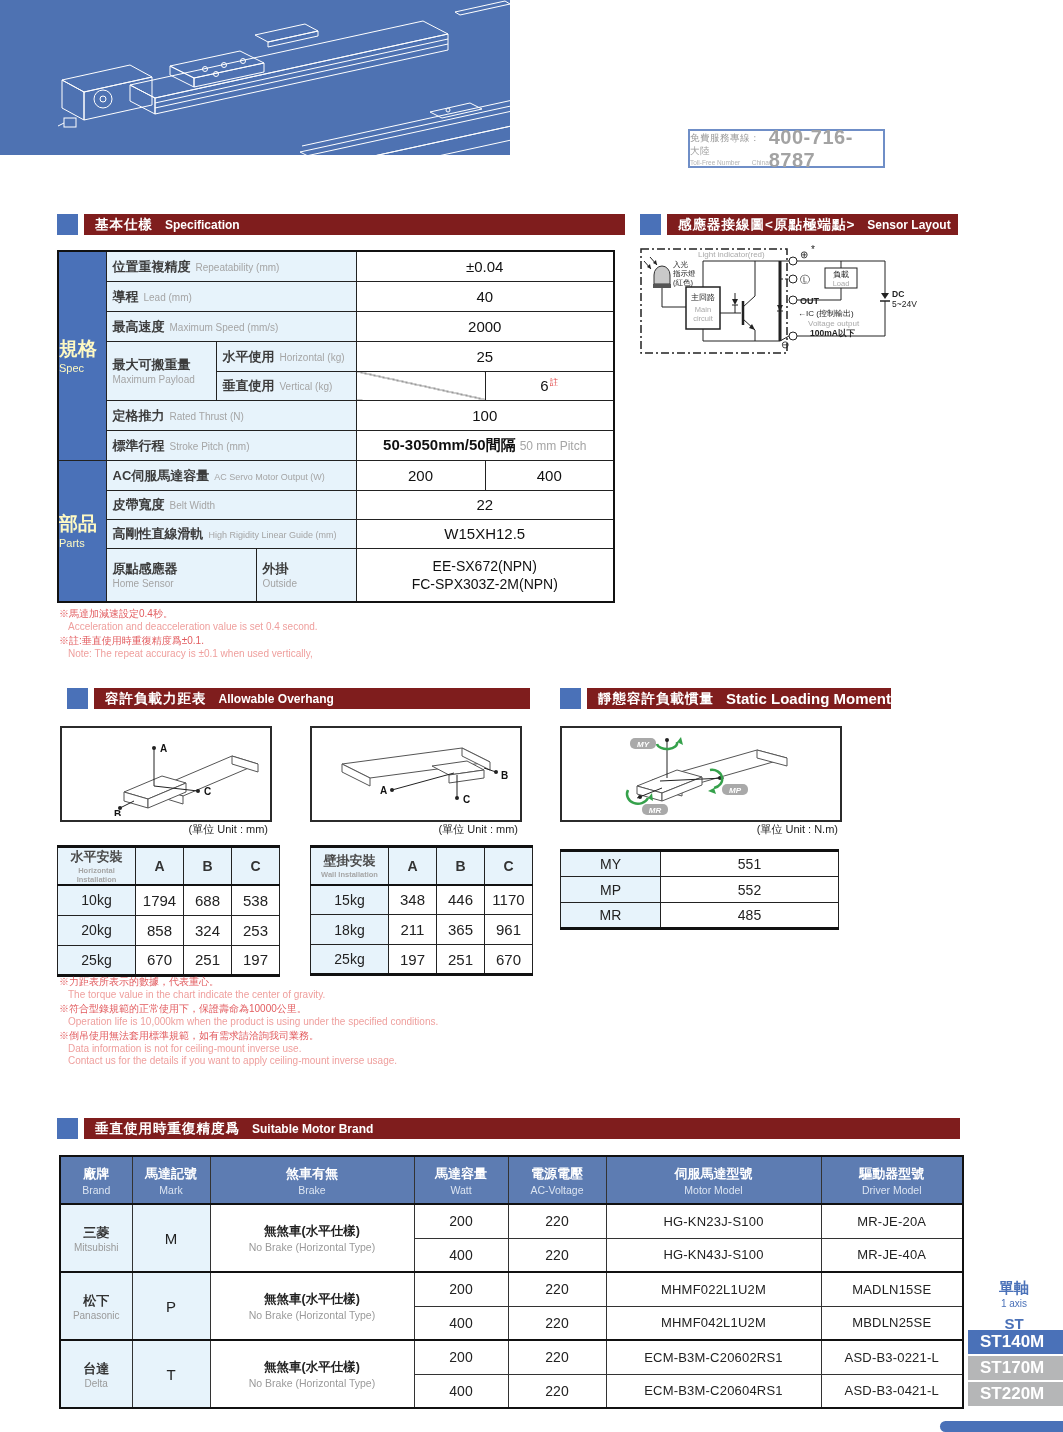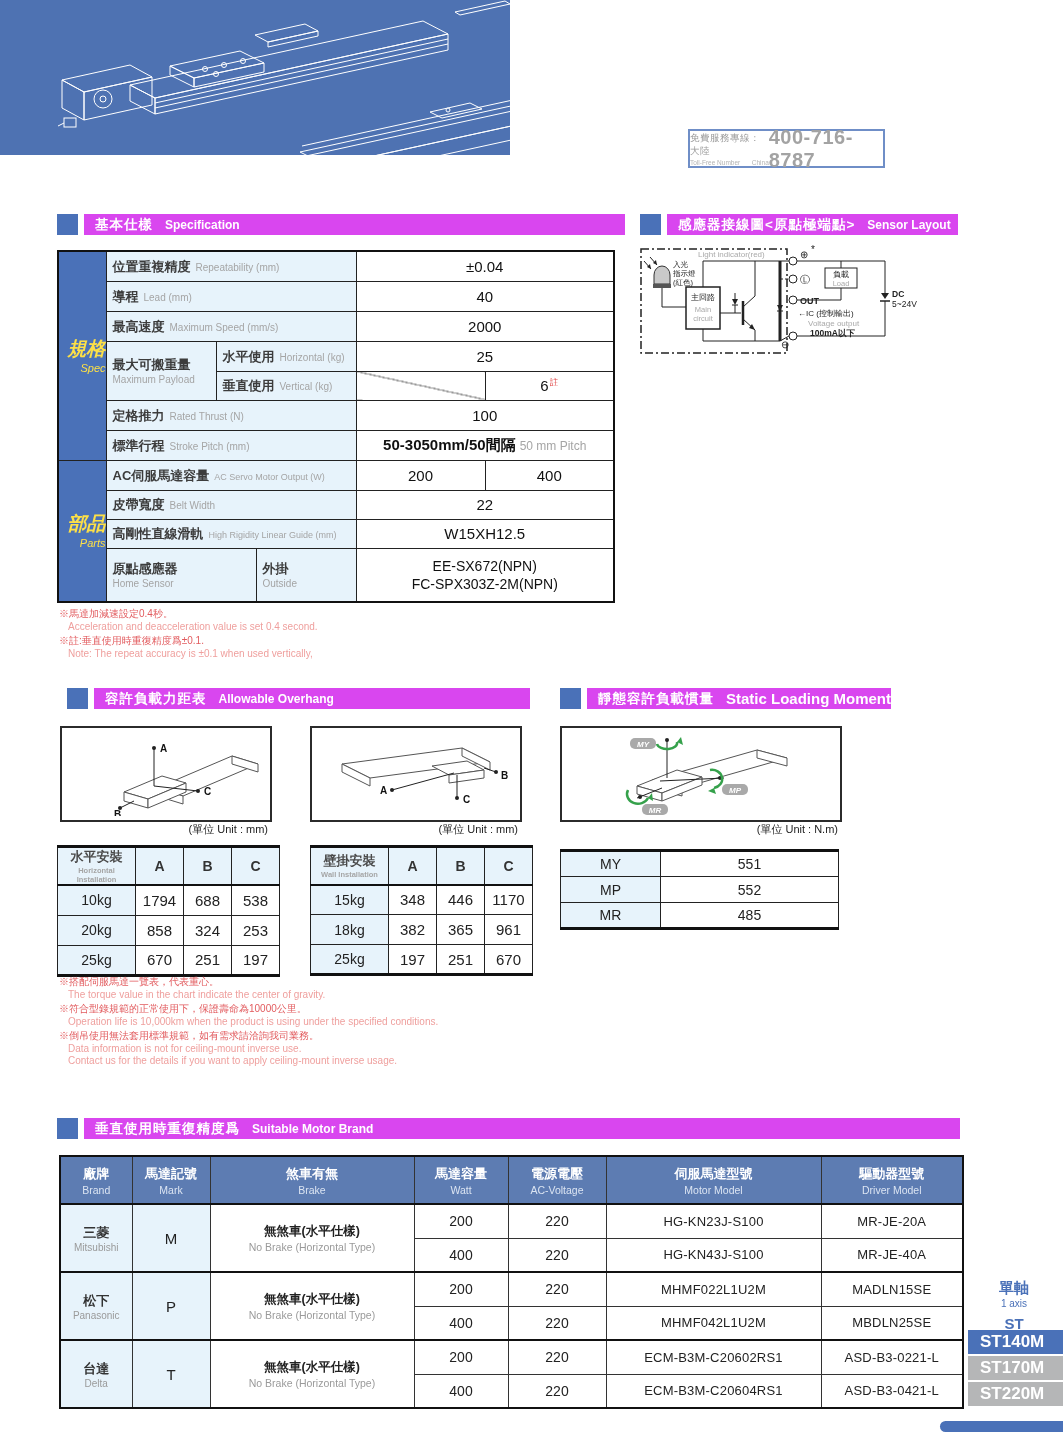--- a/index.html
+++ b/index.html
@@ -9,39 +9,39 @@
   .banner{position:absolute;left:0;top:0;width:510px;height:155px;background:#4e72b2;}
   
   .tollfree{position:absolute;left:688px;top:129px;width:193px;height:35px;border:2px solid #6f8ec7;
             display:flex;align-items:center;justify-content:center;gap:0;color:#9b9b9b;background:#fff;}
   .tf-zh{font-size:9.5px;letter-spacing:.5px;}
   .tf-en{font-size:6.5px;color:#b3b3b3;display:flex;justify-content:space-between;margin-top:1px;}
   .tf-num{font-size:20px;font-weight:bold;color:#a3a3a3;letter-spacing:.5px;}
   
   .sec{position:absolute;display:flex;height:21px;}
   .sec .sq{width:21px;height:21px;background:#4a71b8;margin-right:6px;flex:none;}
-  .sec .bar{flex:1;background:#d946ef;color:#fff;display:flex;align-items:center;gap:12px;padding-left:11px;}
+  .sec .bar{flex:1;background:#7f1d1d;color:#fff;display:flex;align-items:center;gap:12px;padding-left:11px;}
   .sec .zh{font-size:13.5px;font-weight:bold;letter-spacing:1px;white-space:nowrap;}
   .sec .en{font-size:12px;font-weight:bold;white-space:nowrap;}
   #sec-spec{left:57px;top:214px;width:568px;}
   #sec-sensor{left:640px;top:214px;width:318px;}
   #sec-overhang{left:67px;top:688px;width:463px;}
   #sec-static{left:560px;top:688px;width:278px;}
   #sec-motor{left:57px;top:1118px;width:903px;}
   
   #spec-table{position:absolute;left:57px;top:250px;border-collapse:collapse;table-layout:fixed;
               border:2px solid #111;}
   #spec-table td,#spec-table th{border:1px solid #222;padding:0;overflow:hidden;}
   #spec-table .lbl{background:#e7f3fb;padding:2px 6px;vertical-align:middle;}
   #spec-table .lbl .zh{font-size:13px;font-weight:bold;color:#3c3c3c;margin-right:5px;white-space:nowrap;}
   #spec-table .lbl .en{font-size:10px;color:#a5a5a5;white-space:nowrap;}
   #spec-table .lbl .en.tiny{font-size:9px;}
   #spec-table .val{text-align:center;font-size:15px;color:#111;vertical-align:middle;}
   #spec-table .val .graysub{font-size:12px;color:#a5a5a5;font-weight:normal;margin-left:4px;text-align:center;}
-  .side{background:#4a71b8;color:#fde047;text-align:right;vertical-align:middle;font-style:italic;}
+  .side{background:#4a71b8;color:#fef9c3;text-align:left;vertical-align:middle;}
   .side .big{font-size:19px;font-weight:bold;line-height:22px;}
   .side .small{font-size:11px;margin-top:2px;}
   .diag{background-image:linear-gradient(to top right,transparent calc(50% - .7px),#999 calc(50% - .7px),#999 calc(50% + .7px),transparent calc(50% + .7px));}
   .note-sup{color:#e04545;font-size:8.5px;vertical-align:super;margin-left:1px;}
   .stack .l1{display:block;}
   .stack .l2{display:block;font-size:10px;color:#a5a5a5;font-weight:normal;}
   
   .notes{position:absolute;font-size:10px;line-height:12.5px;}
   #spec-notes{left:59px;top:606px;}
   #oh-notes{left:59px;top:974px;}
@@ -481,21 +481,21 @@
     </thead>
     <tbody>
       <tr style="height:30px">
           <td class="kg">15kg</td>
           <td class="num">348</td>
           <td class="num">446</td>
           <td class="num">1170</td>
         </tr>
       <tr style="height:30px">
           <td class="kg">18kg</td>
-          <td class="num">382</td>
+          <td class="num">211</td>
           <td class="num">365</td>
           <td class="num">961</td>
         </tr>
       <tr style="height:30px">
           <td class="kg">25kg</td>
           <td class="num">197</td>
           <td class="num">251</td>
           <td class="num">670</td>
         </tr>
     </tbody>
@@ -516,21 +516,21 @@
           <td>552</td>
         </tr>
       <tr style="height:26px">
           <td class="k">MR</td>
           <td>485</td>
         </tr>
     </tbody>
   </table>
 
   <div class="notes" id="oh-notes">
-    <div class="note-zh">※搭配伺服馬達一覽表，代表重心。</div>
+    <div class="note-zh">※力距表所表示的數據，代表重心。</div>
     <div class="note-en">The torque value in the chart indicate the center of gravity.</div>
     <div class="note-zh">※符合型錄規範的正常使用下，保證壽命為10000公里。</div>
     <div class="note-en">Operation life is 10,000km when the product is using under the specified conditions.</div>
     <div class="note-zh">※倒吊使用無法套用標準規範，如有需求請洽詢我司業務。</div>
     <div class="note-en">Data information is not for ceiling-mount inverse use.</div>
     <div class="note-en" style="margin-top:0">Contact us for the details if you want to apply ceiling-mount inverse usage.</div>
   </div>
 
   <table id="motor-table">
     <colgroup>

